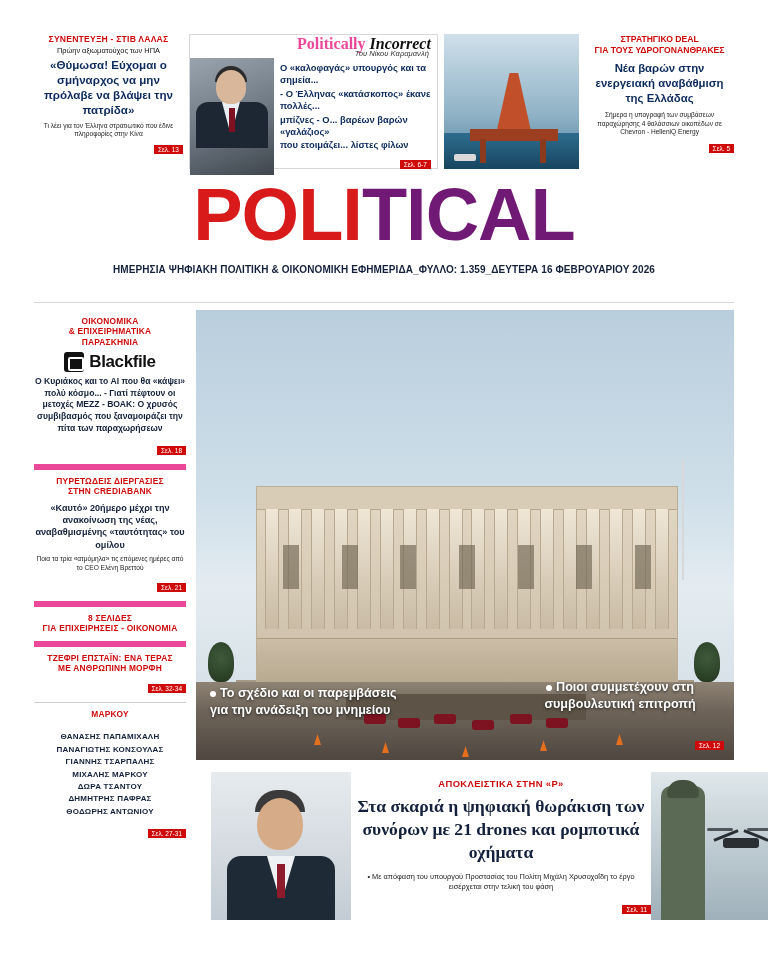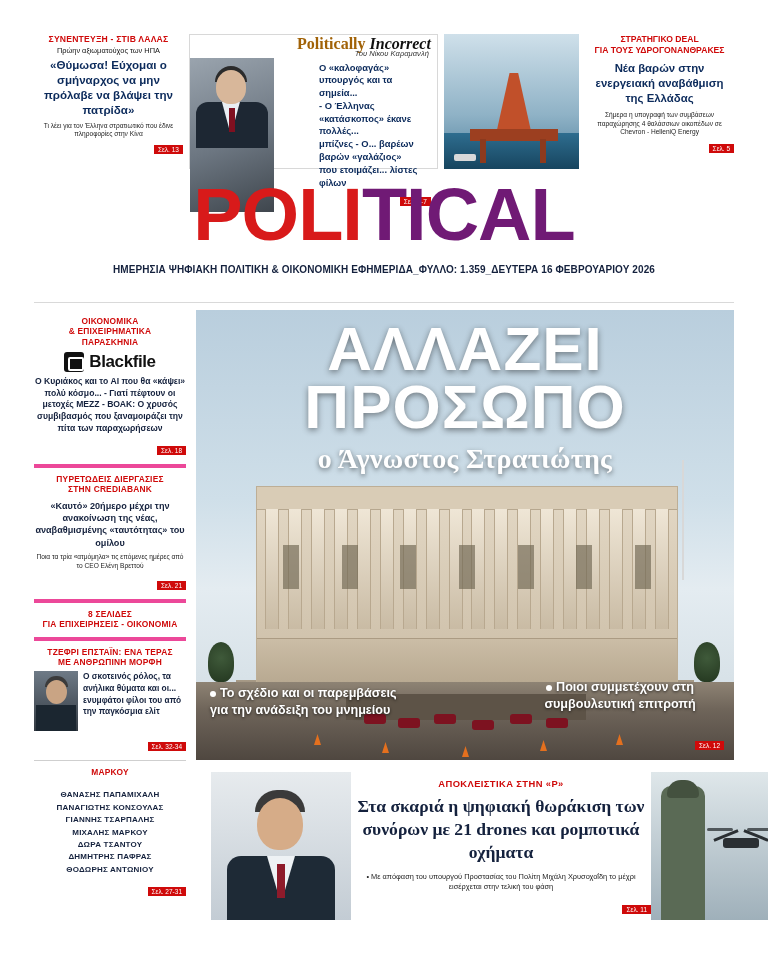--- a/index.html
+++ b/index.html
@@ -16,31 +16,31 @@
 
   .ts-col1{width:152px;text-align:center;}
   .ts-kicker{color:#cf0a0a;font-weight:bold;font-size:8.6px;letter-spacing:.2px;margin-bottom:2px;}
   .ts-sub{font-size:7.4px;color:#111;line-height:1.25;margin-bottom:3px;}
   .ts-quote{font-size:11.6px;font-weight:bold;color:#0b2a5b;line-height:1.28;}
   .ts-foot{font-size:6.6px;color:#222;line-height:1.25;margin-top:4px;}
 
   .ts-col2{width:252px;background:#ffffff;border:1px solid #d8d8d8;display:flex;flex-direction:column;}
   .pi-head{height:28px;background:#ffffff;display:flex;align-items:center;justify-content:flex-end;padding-right:6px;}
   .pi-title{font-family:"Liberation Serif", serif;font-size:16px;font-weight:bold;}
-  .pi-title .b{color:#a16207;}
+  .pi-title .b{color:#ec4899;}
   .pi-title .i{color:#111;font-style:italic;}
   .pi-by{font-size:7.6px;font-style:italic;color:#333;text-align:right;padding-right:8px;margin-top:-4px;}
   .pi-body{display:flex;flex:1;}
   .pi-photo{width:84px;background:linear-gradient(160deg,#9aa4ae,#6c7681 55%,#3f464d);position:relative;overflow:hidden;}
   .pi-photo .face{position:absolute;left:26px;top:12px;width:30px;height:34px;border-radius:50% 50% 45% 45%;background:#d8b79a;}
   .pi-photo .hair{position:absolute;left:25px;top:8px;width:32px;height:16px;border-radius:16px 16px 0 0;background:#2b2b2b;}
   .pi-photo .body{position:absolute;left:6px;top:44px;width:72px;height:46px;background:#1d2733;border-radius:12px 12px 0 0;}
   .pi-photo .shirt{position:absolute;left:32px;top:44px;width:18px;height:30px;background:#e9eef3;clip-path:polygon(0 0,100% 0,55% 100%,45% 100%);}
   .pi-photo .tie{position:absolute;left:39px;top:50px;width:6px;height:24px;background:#7f1020;}
-  .pi-text{flex:1;padding:4px 6px 4px 6px;margin-left:39px;}
+  .pi-text{flex:1;padding:4px 6px 4px 6px;}
   .pi-text p{margin:0 0 1px 0;font-size:9.4px;font-weight:bold;color:#0b2a5b;line-height:1.32;}
   .pi-pg{text-align:right;}
 
   .ts-col3{width:138px;position:relative;overflow:hidden;background:#7f9fb8;}
   .rig-sky{position:absolute;inset:0;background:linear-gradient(#cfe0ea,#8fb2c6 60%,#4e7f9c);}
   .rig-sea{position:absolute;left:0;right:0;bottom:0;height:36px;background:linear-gradient(#2e6d8f,#17455f);}
   .rig-tower{position:absolute;left:52px;bottom:34px;width:36px;height:62px;background:#c1502a;clip-path:polygon(38% 0,62% 0,100% 100%,0 100%);}
   .rig-deck{position:absolute;left:26px;bottom:28px;width:88px;height:12px;background:#9c3f20;}
   .rig-leg1{position:absolute;left:36px;bottom:6px;width:6px;height:24px;background:#8c3a1e;}
   .rig-leg2{position:absolute;left:96px;bottom:6px;width:6px;height:24px;background:#8c3a1e;}
@@ -53,21 +53,21 @@
 
   
   .masthead{position:absolute;left:0;right:0;top:180px;text-align:center;}
   .logo{font-family:"Liberation Sans", sans-serif;font-weight:bold;font-size:74px;letter-spacing:-1px;color:#d81a1a;line-height:.95;}
   .logo .dark{color:#701a75;}
   .strapline{margin-top:14px;font-size:10px;font-weight:bold;color:#14213d;letter-spacing:.1px;}
   .rule{position:absolute;left:34px;right:34px;top:302px;height:1px;background:#d9d9d9;}
 
   
   .leftcol{position:absolute;left:34px;top:310px;width:152px;}
-  .lc-block{border-top:4px solid #ec4899;padding:6px 0 7px 0;text-align:center;}
+  .lc-block{border-top:6px solid #ec4899;padding:6px 0 7px 0;text-align:center;}
   .lc-block:first-child{border-top:none;}
   .lc-kick{color:#cf0a0a;font-weight:bold;font-size:8.4px;line-height:1.22;letter-spacing:.2px;}
   .lc-brandrow{display:flex;align-items:center;justify-content:center;gap:5px;margin:5px 0 4px 0;}
   .lc-brandicon{width:20px;height:20px;background:#111;border-radius:3px;position:relative;}
   .lc-brandicon:after{content:"";position:absolute;left:4px;top:5px;width:12px;height:10px;border:2px solid #fff;border-radius:2px;}
   .lc-brand{font-size:17px;font-weight:bold;color:#111;letter-spacing:-.4px;}
   .lc-body{font-size:8.6px;font-weight:bold;color:#14213d;line-height:1.38;}
   .lc-body2{font-size:9.1px;font-weight:bold;color:#14213d;line-height:1.36;}
   .lc-small{font-size:6.6px;color:#222;line-height:1.3;margin-top:4px;}
   .lc-pg{text-align:right;margin-top:4px;}
@@ -226,28 +226,20 @@
     </div>
 
     <div class="lc-block">
       <div class="lc-kick" style="white-space:pre-line">8 ΣΕΛΙΔΕΣ
 ΓΙΑ ΕΠΙΧΕΙΡΗΣΕΙΣ - ΟΙΚΟΝΟΜΙΑ</div>
     </div>
 
     <div class="lc-block">
       <div class="lc-kick" style="white-space:pre-line">ΤΖΕΦΡΙ ΕΠΣΤΑΪΝ: ΕΝΑ ΤΕΡΑΣ
 ΜΕ ΑΝΘΡΩΠΙΝΗ ΜΟΡΦΗ</div>
-      <div class="epst">
-        <div class="epst-photo">
-          <div class="s"></div>
-            <div class="h"></div>
-            <div class="f"></div>
-        </div>
-        <div class="epst-txt">Ο σκοτεινός ρόλος, τα ανήλικα θύματα και οι... ενυμφάτοι φίλοι του από την παγκόσμια ελίτ</div>
-      </div>
       <div class="lc-pg"><span class="pg">Σελ. 32-34</span></div>
     </div>
 
     <div class="lc-block bleft-note" style="border-top:1px solid #cfcfcf;position:static;width:auto">
       <div class="lc-kick">ΜΑΡΚΟΥ</div>
       <div class="writers" style="white-space:pre-line;margin-top:12px">ΘΑΝΑΣΗΣ ΠΑΠΑΜΙΧΑΛΗ
 ΠΑΝΑΓΙΩΤΗΣ ΚΟΝΣΟΥΛΑΣ
 ΓΙΑΝΝΗΣ ΤΣΑΡΠΑΛΗΣ
 ΜΙΧΑΛΗΣ ΜΑΡΚΟΥ
 ΔΩΡΑ ΤΣΑΝΤΟΥ
@@ -306,25 +298,20 @@
 
     <div class="cone" style="left:118px;top:424px"></div>
     <div class="cone" style="left:186px;top:432px"></div>
     <div class="cone" style="left:266px;top:436px"></div>
     <div class="cone" style="left:344px;top:430px"></div>
     <div class="cone" style="left:420px;top:424px"></div>
 
     <div class="tree" style="left:12px"></div>
     <div class="tree" style="left:498px"></div>
 
-    <div class="headline">
-      <div class="h1">ΑΛΛΑΖΕΙ</div>
-      <div class="h1">ΠΡΟΣΩΠΟ</div>
-      <div class="h2">ο Άγνωστος Στρατιώτης</div>
-    </div>
 
     <div class="bullet-l">
       <span class="dot"></span><span>Το σχέδιο και οι παρεμβάσεις για την ανάδειξη του μνημείου</span>
     </div>
     <div class="bullet-r">
       <span class="dot"></span><span>Ποιοι συμμετέχουν στη συμβουλευτική επιτροπή</span>
     </div>
     <div class="lead-pg"><span class="pg">Σελ. 12</span></div>
   </div>
 
@@ -334,21 +321,21 @@
         <div class="suit"></div>
         <div class="shirt"></div>
         <div class="tie"></div>
       <div class="hair"></div>
         <div class="face"></div>
     </div>
 
     <div class="b-text">
       <div class="b-kick">ΑΠΟΚΛΕΙΣΤΙΚΑ ΣΤΗΝ «Ρ»</div>
       <div class="b-h">Στα σκαριά η ψηφιακή θωράκιση των συνόρων με 21 drones και ρομποτικά οχήματα</div>
-      <div class="b-f">• Με απόφαση του υπουργού Προστασίας του Πολίτη Μιχάλη Χρυσοχοΐδη το μέχρι εισέρχεται στην τελική του φάση</div>
+      <div class="b-f">• Με απόφαση του υπουργού Προστασίας του Πολίτη Μιχάλη Χρυσοχοΐδη το έργο εισέρχεται στην τελική του φάση</div>
       <div class="b-pg"><span class="pg">Σελ. 11</span></div>
     </div>
 
     <div class="b-photo2">
       <div class="bg"></div>
       <div class="soldier"></div>
       <div class="helm"></div>
       <div class="b-drone-body"></div>
       <div class="b-drone-arm" style="left:62px;top:62px;transform:rotate(-22deg)"></div>
       <div class="b-drone-arm" style="left:92px;top:62px;transform:rotate(22deg)"></div>

